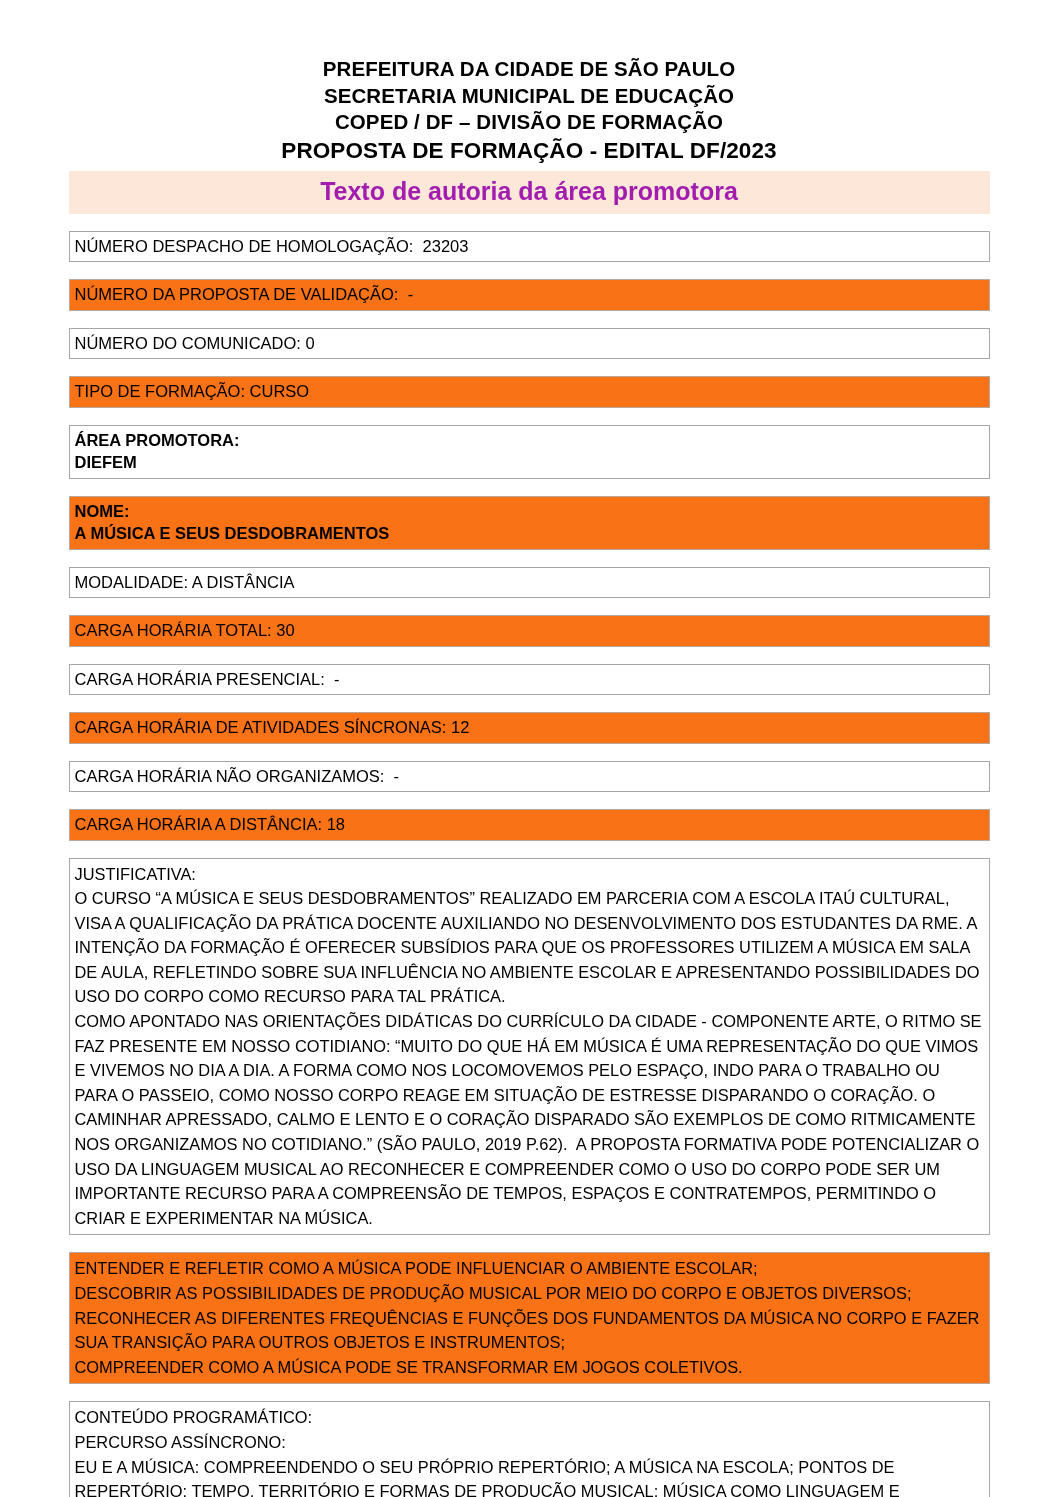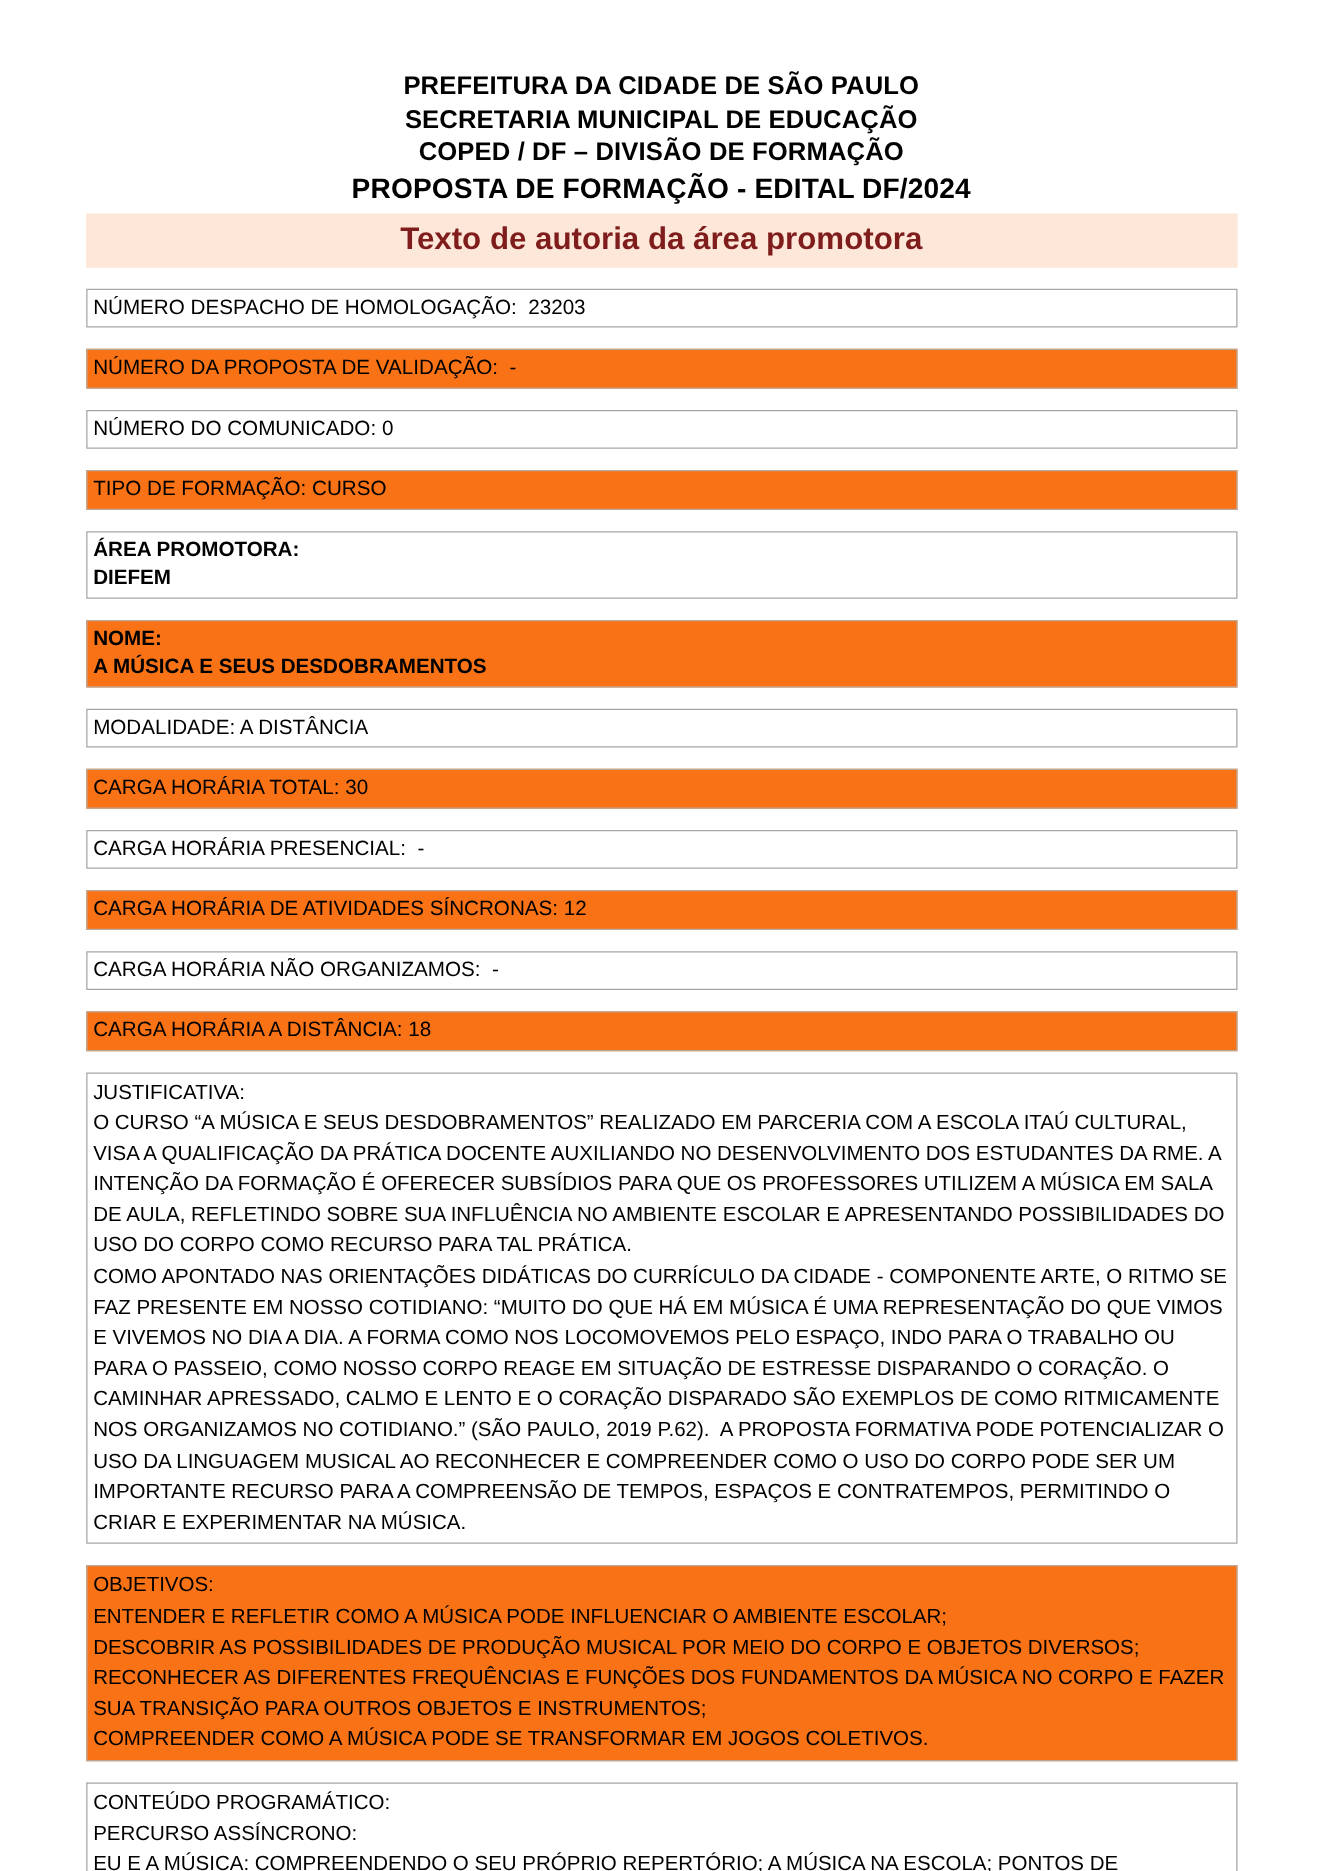--- a/index.html
+++ b/index.html
@@ -52,21 +52,21 @@
     border-spacing: 0;
   }
 
   .banner-row {
     background: #FDE7D8;
     text-align: center;
     padding: 4px 0 7px 0;
     border: 1px solid #FDE7D8;
   }
   .banner-text {
-    color: #7f1d1d;
+    color: #a21caf;
     font-weight: bold;
     font-size: 25px;
     line-height: 30px;
   }
 
   .row {
     border: 1px solid #a6a6a6;
     margin-top: 17px;
     background: #ffffff;
     padding: 3px 4px 4px 5px;
@@ -98,21 +98,21 @@
 </style>
 </head>
 <body>
 
 <div class="page">
 
   <div class="doc-header">
     <div class="hline">PREFEITURA DA CIDADE DE SÃO PAULO</div>
     <div class="hline">SECRETARIA MUNICIPAL DE EDUCAÇÃO</div>
     <div class="hline">COPED / DF – DIVISÃO DE FORMAÇÃO</div>
-    <div class="hline big">PROPOSTA DE FORMAÇÃO - EDITAL DF/2024</div>
+    <div class="hline big">PROPOSTA DE FORMAÇÃO - EDITAL DF/2023</div>
   </div>
 
   <div class="form-table">
     <div class="banner-row">
       <span class="banner-text">Texto de autoria da área promotora</span>
     </div>
     <div id="rows-container">
         <div class="row">
           <div class="ln">NÚMERO DESPACHO DE HOMOLOGAÇÃO:  23203</div>
         </div>
@@ -150,21 +150,20 @@
         </div>
         <div class="row shaded">
           <div class="ln">CARGA HORÁRIA A DISTÂNCIA: 18</div>
         </div>
         <div class="row block">
           <div class="ln">JUSTIFICATIVA:</div>
           <div class="ln">O CURSO “A MÚSICA E SEUS DESDOBRAMENTOS” REALIZADO EM PARCERIA COM A ESCOLA ITAÚ CULTURAL, VISA A QUALIFICAÇÃO DA PRÁTICA DOCENTE AUXILIANDO NO DESENVOLVIMENTO DOS ESTUDANTES DA RME. A INTENÇÃO DA FORMAÇÃO É OFERECER SUBSÍDIOS PARA QUE OS PROFESSORES UTILIZEM A MÚSICA EM SALA DE AULA, REFLETINDO SOBRE SUA INFLUÊNCIA NO AMBIENTE ESCOLAR E APRESENTANDO POSSIBILIDADES DO USO DO CORPO COMO RECURSO PARA TAL PRÁTICA.</div>
           <div class="ln">COMO APONTADO NAS ORIENTAÇÕES DIDÁTICAS DO CURRÍCULO DA CIDADE - COMPONENTE ARTE, O RITMO SE FAZ PRESENTE EM NOSSO COTIDIANO: “MUITO DO QUE HÁ EM MÚSICA É UMA REPRESENTAÇÃO DO QUE VIMOS E VIVEMOS NO DIA A DIA. A FORMA COMO NOS LOCOMOVEMOS PELO ESPAÇO, INDO PARA O TRABALHO OU PARA O PASSEIO, COMO NOSSO CORPO REAGE EM SITUAÇÃO DE ESTRESSE DISPARANDO O CORAÇÃO. O CAMINHAR APRESSADO, CALMO E LENTO E O CORAÇÃO DISPARADO SÃO EXEMPLOS DE COMO RITMICAMENTE NOS ORGANIZAMOS NO COTIDIANO.” (SÃO PAULO, 2019 P.62).  A PROPOSTA FORMATIVA PODE POTENCIALIZAR O USO DA LINGUAGEM MUSICAL AO RECONHECER E COMPREENDER COMO O USO DO CORPO PODE SER UM IMPORTANTE RECURSO PARA A COMPREENSÃO DE TEMPOS, ESPAÇOS E CONTRATEMPOS, PERMITINDO O CRIAR E EXPERIMENTAR NA MÚSICA.</div>
         </div>
         <div class="row shaded block">
-          <div class="ln">OBJETIVOS:</div>
           <div class="ln">ENTENDER E REFLETIR COMO A MÚSICA PODE INFLUENCIAR O AMBIENTE ESCOLAR;</div>
           <div class="ln">DESCOBRIR AS POSSIBILIDADES DE PRODUÇÃO MUSICAL POR MEIO DO CORPO E OBJETOS DIVERSOS;</div>
           <div class="ln">RECONHECER AS DIFERENTES FREQUÊNCIAS E FUNÇÕES DOS FUNDAMENTOS DA MÚSICA NO CORPO E FAZER SUA TRANSIÇÃO PARA OUTROS OBJETOS E INSTRUMENTOS;</div>
           <div class="ln">COMPREENDER COMO A MÚSICA PODE SE TRANSFORMAR EM JOGOS COLETIVOS.</div>
         </div>
         <div class="row block clipped">
           <div class="ln">CONTEÚDO PROGRAMÁTICO:</div>
           <div class="ln">PERCURSO ASSÍNCRONO:</div>
           <div class="ln">EU E A MÚSICA: COMPREENDENDO O SEU PRÓPRIO REPERTÓRIO; A MÚSICA NA ESCOLA; PONTOS DE REPERTÓRIO; TEMPO, TERRITÓRIO E FORMAS DE PRODUÇÃO MUSICAL; MÚSICA COMO LINGUAGEM E INTERDISCIPLINARIDADE; O CORPO MUSICAL; REPERTÓRIO DE SONS CORPORAIS; SONS DOS PÉS E COORDENAÇÃO ENTRE PÉS E MÃOS; SONS DAS MÃOS PERCUTINDO-AS; SONS DAS MÃOS PERCUTINDO O TRONCO E AS PERNAS; RECONHECENDO OS SONS E DESENVOLVENDO A ALTERNÂNCIA DAS MÃOS; CONECTANDO A PERCUSSÃO VOCAL AOS MOVIMENTOS CORPORAIS; MUDANDO O PULSO PARA OUTRAS PARTES DO CORPO; DO CORPO AOS INSTRUMENTOS COM OBJETOS COTIDIANOS; MATERIAIS E POSSIBILIDADES DE USO DE OBJETOS COMO INSTRUMENTOS; RECONHECENDO FREQUÊNCIAS GRAVES, MÉDIAS E AGUDAS; PRÁTICAS MUSICAIS. ATIVIDADE DA CHUVA; JOGOS MUSICAIS;</div>
         </div>

